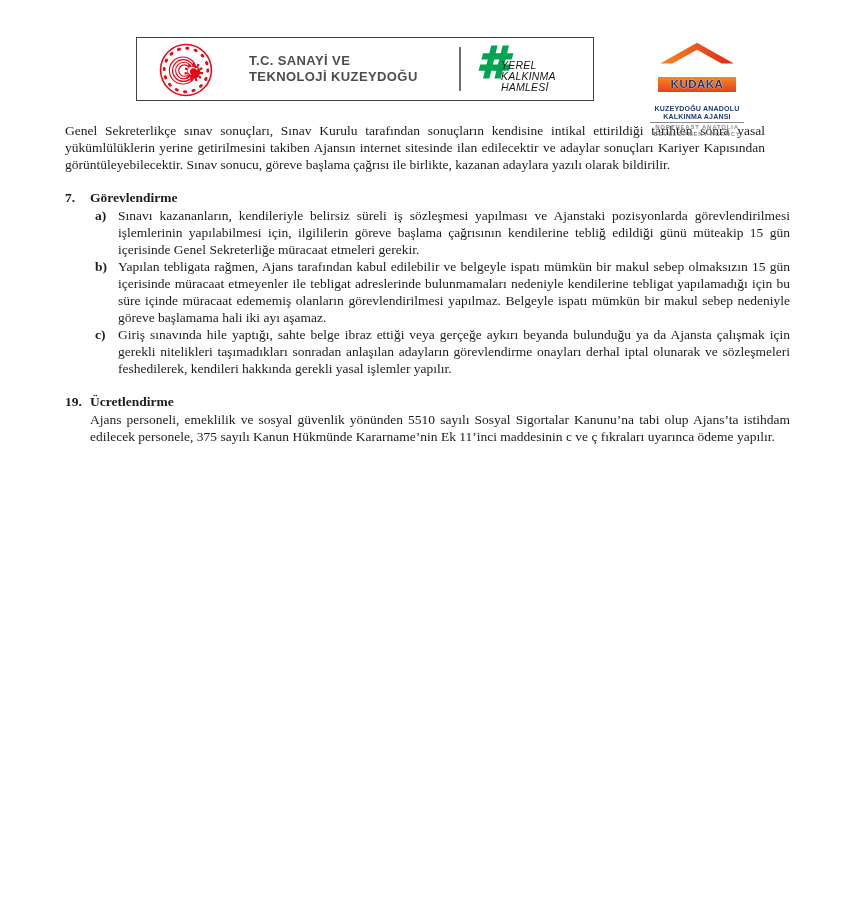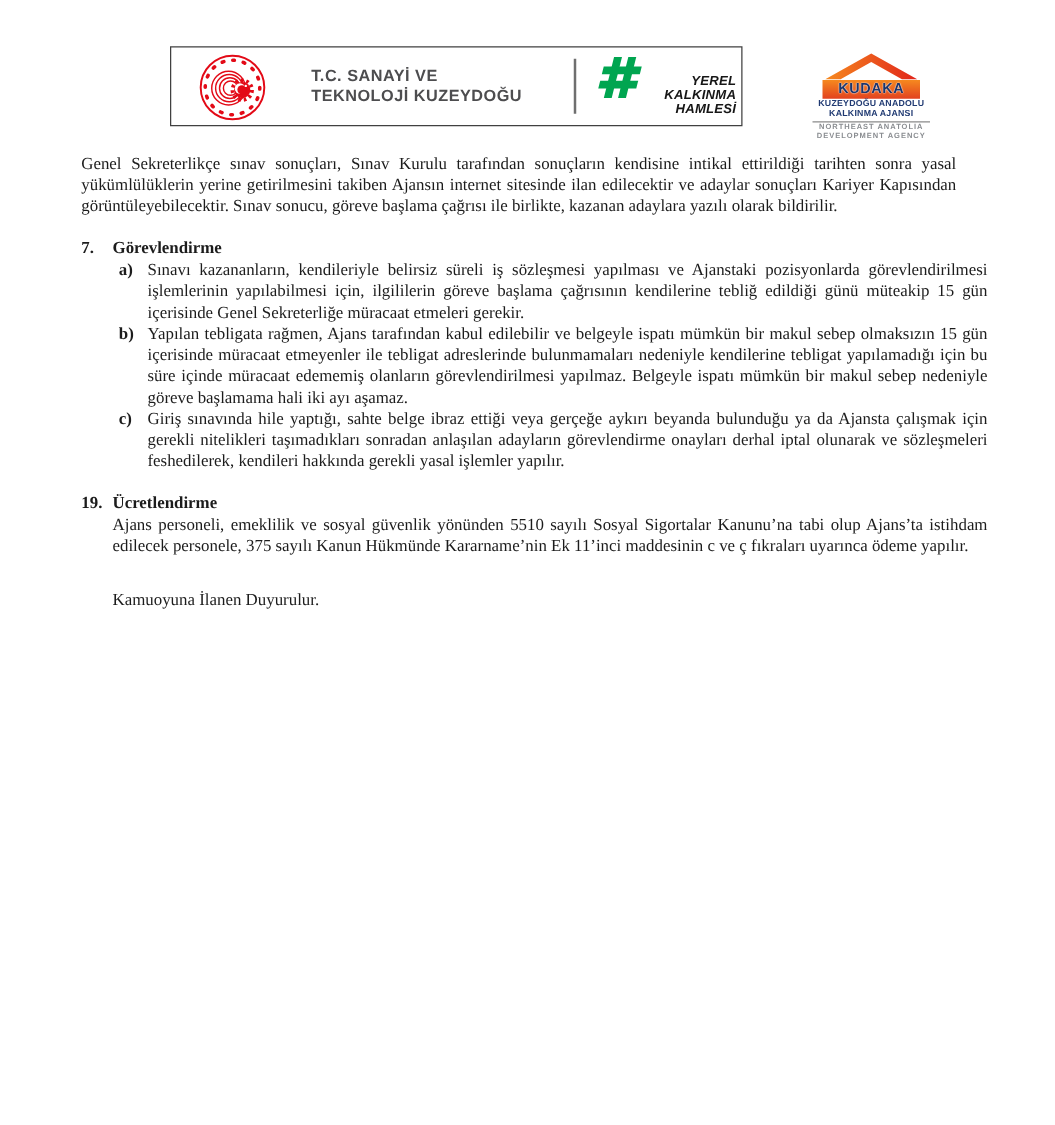--- a/index.html
+++ b/index.html
@@ -29,35 +29,35 @@
     letter-spacing:.4px; color:#4d4d4f; white-space:nowrap;
   }
   .logo-divider {
     position:absolute; left:322px; top:9px;
     width:2px; height:44px; background:#6f6f6f;
   }
   .hamle { position:absolute; left:338px; top:5px; width:116px; height:54px; }
   .hashtag { position:absolute; left:2px; top:1px; }
   .hamle-text {
     position:absolute; left:26px; top:17px; width:88px;
-    text-align:right;
+    text-align:left;
     font-family:"Liberation Sans", sans-serif;
-    font-weight:700; font-style:italic;
+    font-weight:400; font-style:italic;
     font-size:10.5px; line-height:11px;
     letter-spacing:.2px; color:#161616;
   }
 
   .kudaka {
     position:absolute; left:646px; top:42px; width:102px;
     text-align:center;
     font-family:"Liberation Sans", sans-serif;
   }
   .kudaka-roof { display:block; margin:0 auto -1px auto; }
   .kudaka-band {
-    width:78px; height:15px; margin:0 auto;
+    width:78px; height:15px; margin:13px auto;
     background:linear-gradient(180deg,#F6891F 0%,#E2421F 100%);
     color:#1F3468; font-weight:bold; font-size:11.5px; line-height:15px;
     letter-spacing:.5px;
     text-shadow:0 0 1px #fff, 0 0 1px #fff;
   }
   .kudaka-tr {
     margin-top:1px;
     color:#203A72; font-weight:bold;
     font-size:7px; line-height:7.5px; letter-spacing:.2px;
   }
@@ -176,17 +176,16 @@
     </section>
 
     <section>
       <div class="sec-head">
         <span class="sec-num">19.</span>
         <span class="sec-title">Ücretlendirme</span>
       </div>
       <p class="sec-body">Ajans personeli, emeklilik ve sosyal güvenlik yönünden 5510 sayılı Sosyal Sigortalar Kanunu’na tabi olup Ajans’ta istihdam edilecek personele, 375 sayılı Kanun Hükmünde Kararname’nin Ek 11’inci maddesinin c ve ç fıkraları uyarınca ödeme yapılır.</p>
     </section>
 
-    <p class="closing">Kamuoyuna İlanen Duyurulur.</p>
 
   </main>
 
 </div>
 
 </body></html>

